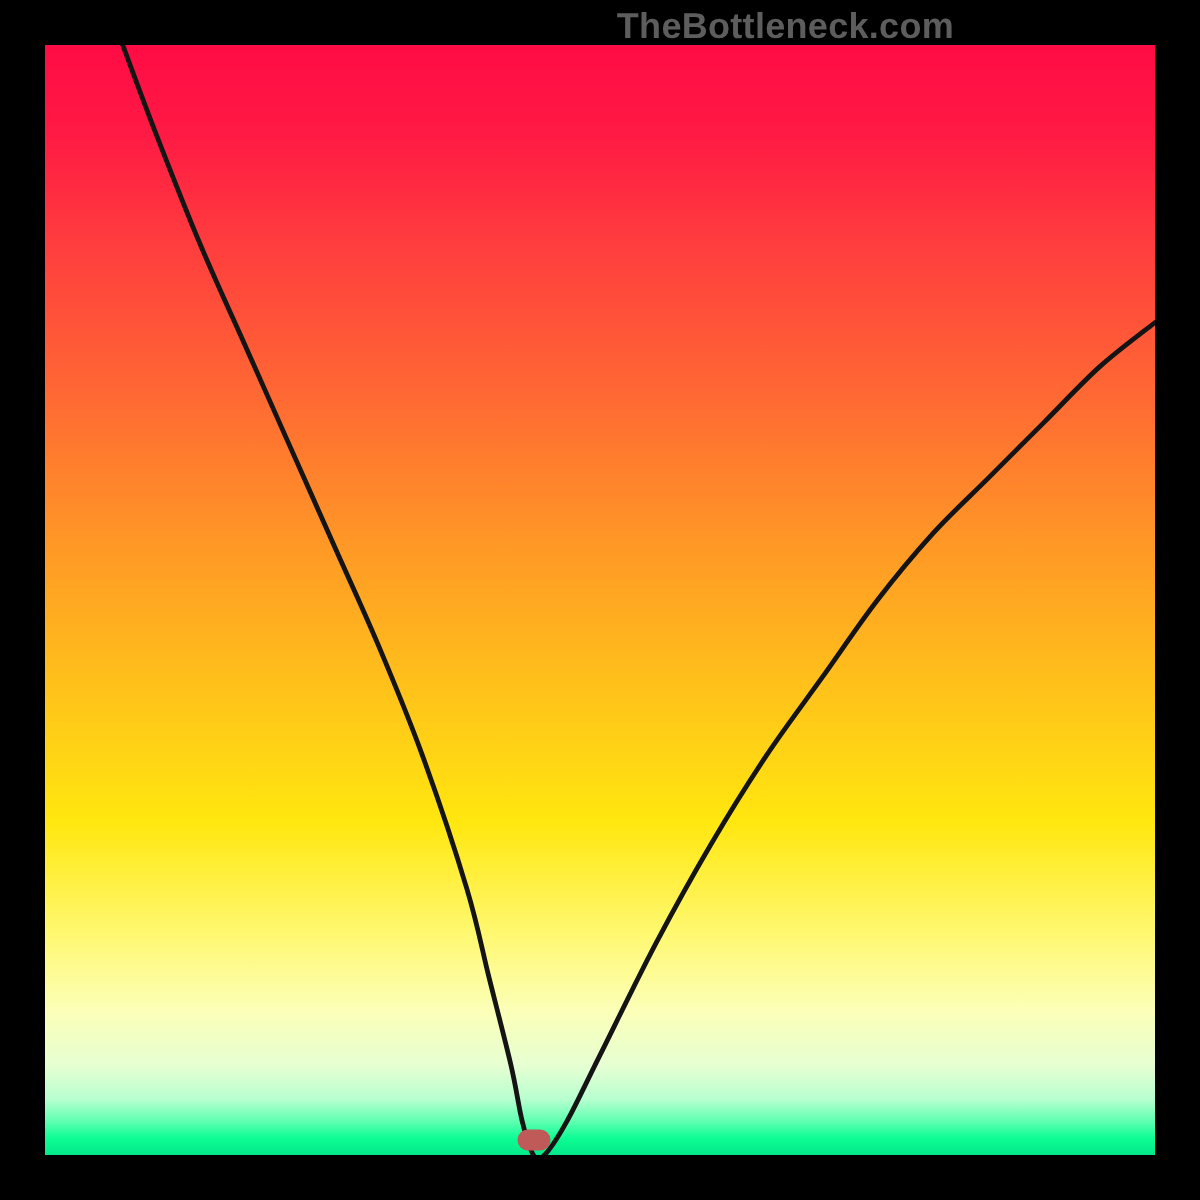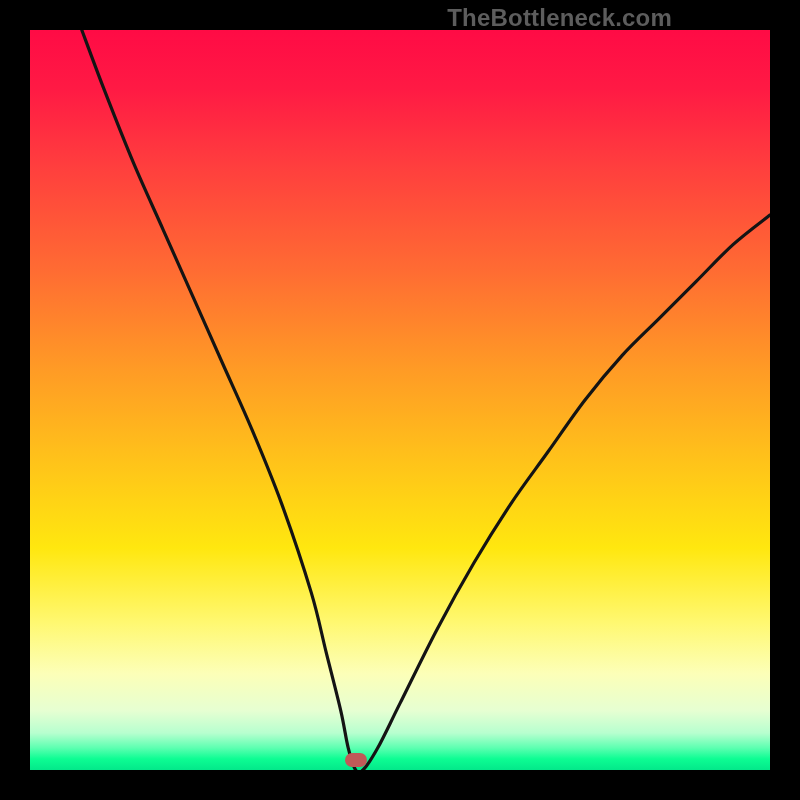--- a/index.html
+++ b/index.html
@@ -9,21 +9,20 @@
     height: 800px;
     background: #000;
     overflow: hidden;
     font-family: Arial, Helvetica, sans-serif;
   }
   .frame {
     position: relative;
     width: 650px;
     height: 800px;
     background: #000;
-    padding-left: 36px;
   }
   .watermark {
     position: absolute;
     top: 4px;
     right: 14px;
     color: #5d5d5d;
     font-size: 24px;
     font-weight: 600;
     letter-spacing: 0.2px;
     z-index: 30;

